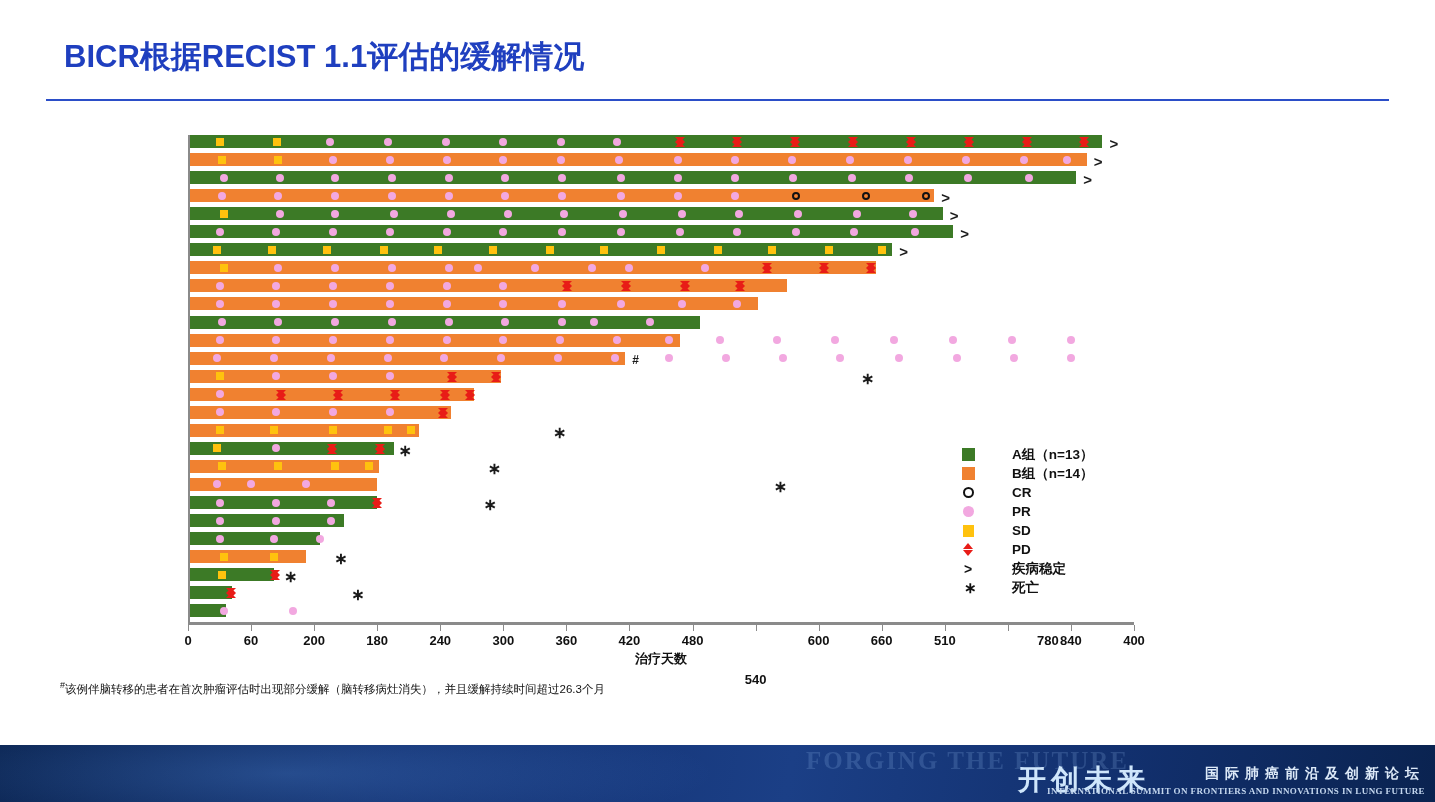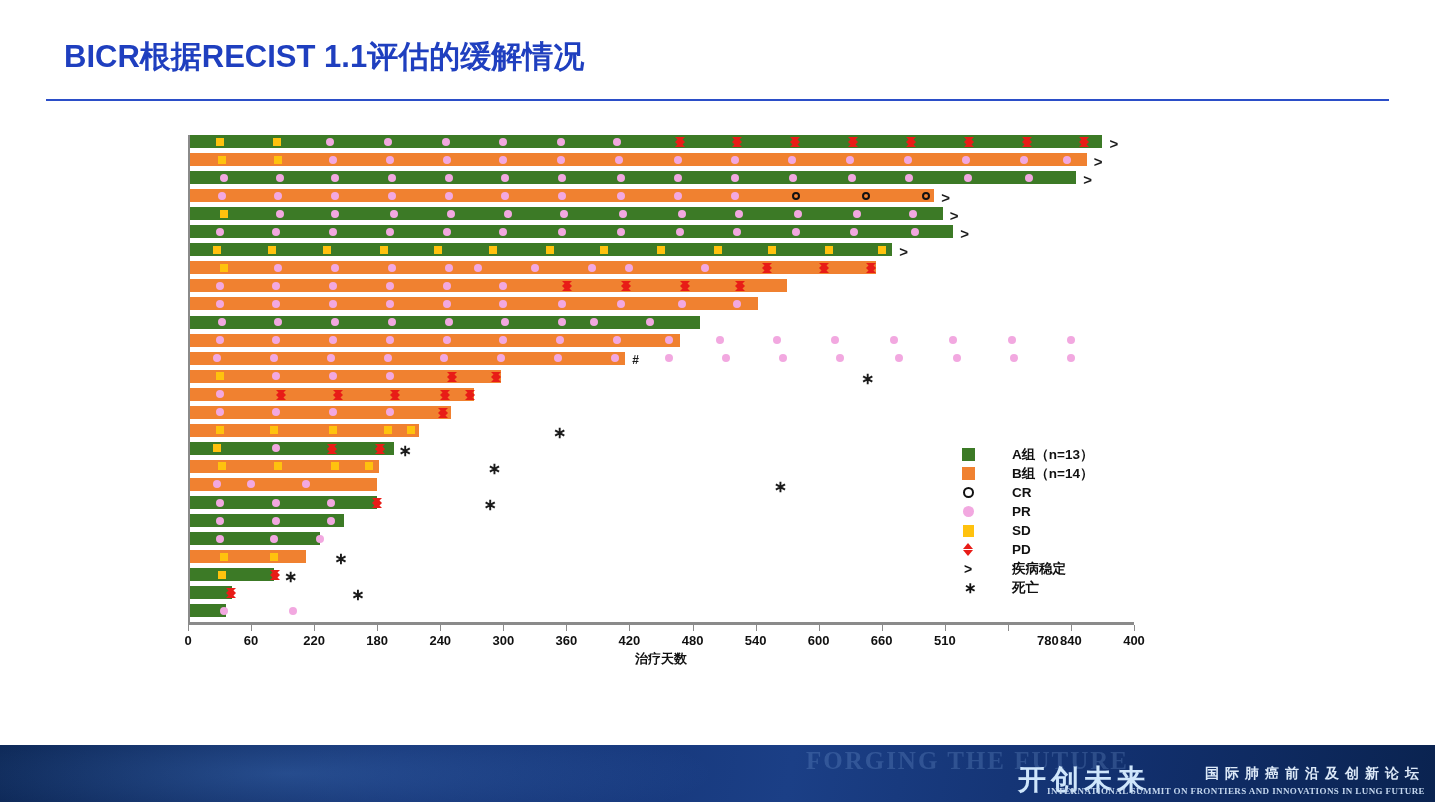--- a/index.html
+++ b/index.html
@@ -494,35 +494,35 @@
     <div class="mk mk-PR" style="left: 101.111px; top: 471.8px;"></div>
   </div>
 <div id="axis-vline"></div>
 <div id="axis-line"></div>
 <div id="axis-ticks">
     <div class="tick" style="left: 188px;"></div>
     <div class="ticklabel" style="left: 188px;">0</div>
     <div class="tick" style="left: 251.067px;"></div>
     <div class="ticklabel" style="left: 251.067px;">60</div>
     <div class="tick" style="left: 314.133px;"></div>
-    <div class="ticklabel" style="left: 314.133px;">220</div>
+    <div class="ticklabel" style="left: 314.133px;">200</div>
     <div class="tick" style="left: 377.2px;"></div>
     <div class="ticklabel" style="left: 377.2px;">180</div>
     <div class="tick" style="left: 440.267px;"></div>
     <div class="ticklabel" style="left: 440.267px;">240</div>
     <div class="tick" style="left: 503.333px;"></div>
     <div class="ticklabel" style="left: 503.333px;">300</div>
     <div class="tick" style="left: 566.4px;"></div>
     <div class="ticklabel" style="left: 566.4px;">360</div>
     <div class="tick" style="left: 629.467px;"></div>
     <div class="ticklabel" style="left: 629.467px;">420</div>
     <div class="tick" style="left: 692.533px;"></div>
     <div class="ticklabel" style="left: 692.533px;">480</div>
     <div class="tick" style="left: 755.6px;"></div>
-    <div class="ticklabel" style="left: 755.6px;">540</div>
+    <div class="ticklabel" style="left: 755.6px; margin-top: 39px;">540</div>
     <div class="tick" style="left: 818.667px;"></div>
     <div class="ticklabel" style="left: 818.667px;">600</div>
     <div class="tick" style="left: 881.733px;"></div>
     <div class="ticklabel" style="left: 881.733px;">660</div>
     <div class="tick" style="left: 944.8px;"></div>
     <div class="ticklabel" style="left: 944.8px;">510</div>
     <div class="tick" style="left: 1007.87px;"></div>
     <div class="ticklabel" style="left: 1007.87px; margin-left: 40px;">780</div>
     <div class="tick" style="left: 1070.93px;"></div>
     <div class="ticklabel" style="left: 1070.93px;">840</div>
@@ -576,20 +576,21 @@
     </div>
     <div class="lg-row">
       <div class="lg-swatch">
         <span class="sw-death">∗</span>
       </div>
       <div class="lg-label">死亡</div>
     </div>
   </div>
 
 <div id="footnotes">
+  <div><span class="sup">#</span><span>该例伴脑转移的患者在首次肿瘤评估时出现部分缓解（脑转移病灶消失），并且缓解持续时间超过26.3个月</span></div>
 </div>
 
 <div id="banner">
   <div id="banner-ghost">FORGING THE FUTURE</div>
   <div id="banner-cn">开创未来</div>
   <div id="banner-sub-cn">国际肺癌前沿及创新论坛</div>
   <div id="banner-sub-en">INTERNATIONAL SUMMIT ON FRONTIERS AND INNOVATIONS IN LUNG FUTURE</div>
 </div>
 
 </body></html>

